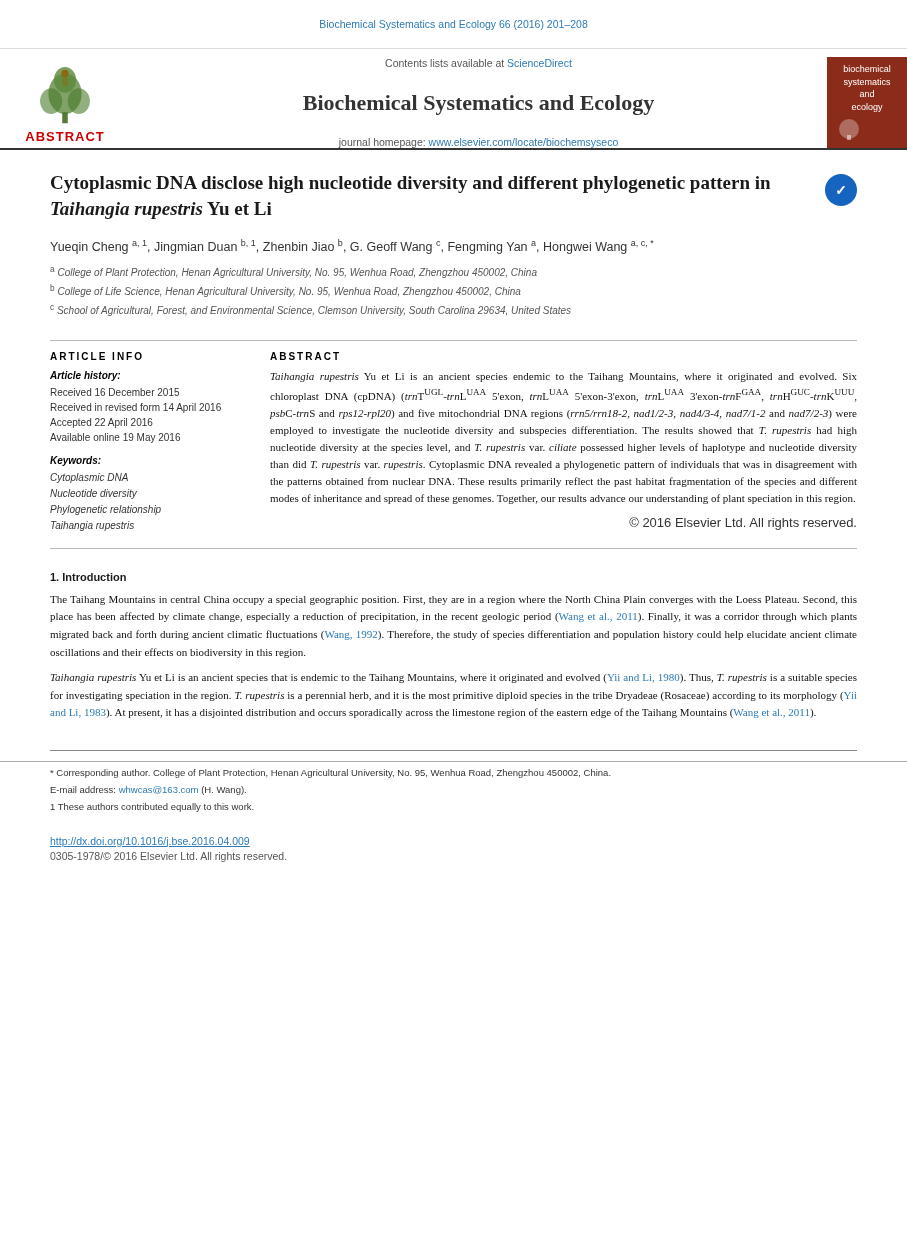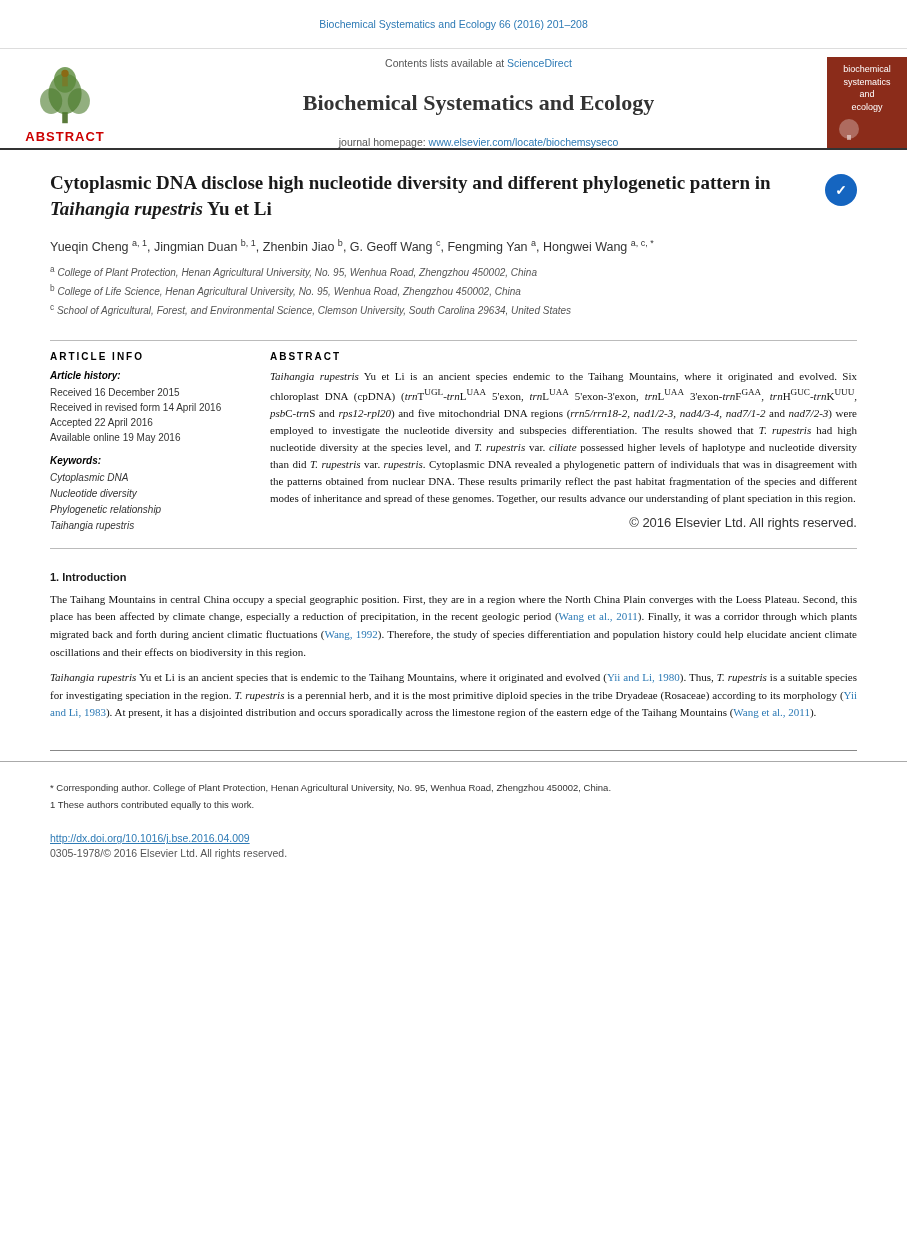--- a/index.html
+++ b/index.html
@@ -237,21 +237,21 @@
       font-family: 'Times New Roman', serif;
       margin-bottom: 8px;
     }
     .blue-link {
       color: #2d7ab5;
       text-decoration: none;
     }
 
     
     .footer-section {
-      padding: 19px 50px 10px 50px;
+      padding: 4px 50px 10px 50px;
       border-top: 1px solid #aaa;
       margin-top: 10px;
     }
     .footer-note {
       font-size: 9.5px;
       color: #333;
       line-height: 1.5;
       margin-bottom: 3px;
     }
     .footer-links {
@@ -380,18 +380,21 @@
     The Taihang Mountains in central China occupy a special geographic position. First, they are in a region where the North China Plain converges with the Loess Plateau. Second, this place has been affected by climate change, especially a reduction of precipitation, in the recent geologic period (<a href="#" class="blue-link">Wang et al., 2011</a>). Finally, it was a corridor through which plants migrated back and forth during ancient climatic fluctuations (<a href="#" class="blue-link">Wang, 1992</a>). Therefore, the study of species differentiation and population history could help elucidate ancient climate oscillations and their effects on biodiversity in this region.
   </div>
   <div class="body-text">
     <em>Taihangia rupestris</em> Yu et Li is an ancient species that is endemic to the Taihang Mountains, where it originated and evolved (<a href="#" class="blue-link">Yii and Li, 1980</a>). Thus, <em>T. rupestris</em> is a suitable species for investigating speciation in the region. <em>T. rupestris</em> is a perennial herb, and it is the most primitive diploid species in the tribe Dryadeae (Rosaceae) according to its morphology (<a href="#" class="blue-link">Yii and Li, 1983</a>). At present, it has a disjointed distribution and occurs sporadically across the limestone region of the eastern edge of the Taihang Mountains (<a href="#" class="blue-link">Wang et al., 2011</a>).
   </div>
 </div>
 
 <hr style="border:none;border-top:1px solid #888;margin:10px 50px 0 50px;">
 <div class="footer-section">
   <div class="footer-note">* Corresponding author. College of Plant Protection, Henan Agricultural University, No. 95, Wenhua Road, Zhengzhou 450002, China.</div>
+  <div class="footer-note">
+    E-mail address: <a href="mailto:whwcas@163.com" class="blue-link">whwcas@163.com</a> (H. Wang).
+  </div>
   <div class="footer-note">1  These authors contributed equally to this work.</div>
 </div>
 <div class="footer-links">
   <div><a href="#" class="doi-link">http://dx.doi.org/10.1016/j.bse.2016.04.009</a></div>
   <div class="issn-line">0305-1978/© 2016 Elsevier Ltd. All rights reserved.</div>
 </div>
 
 </body></html>

